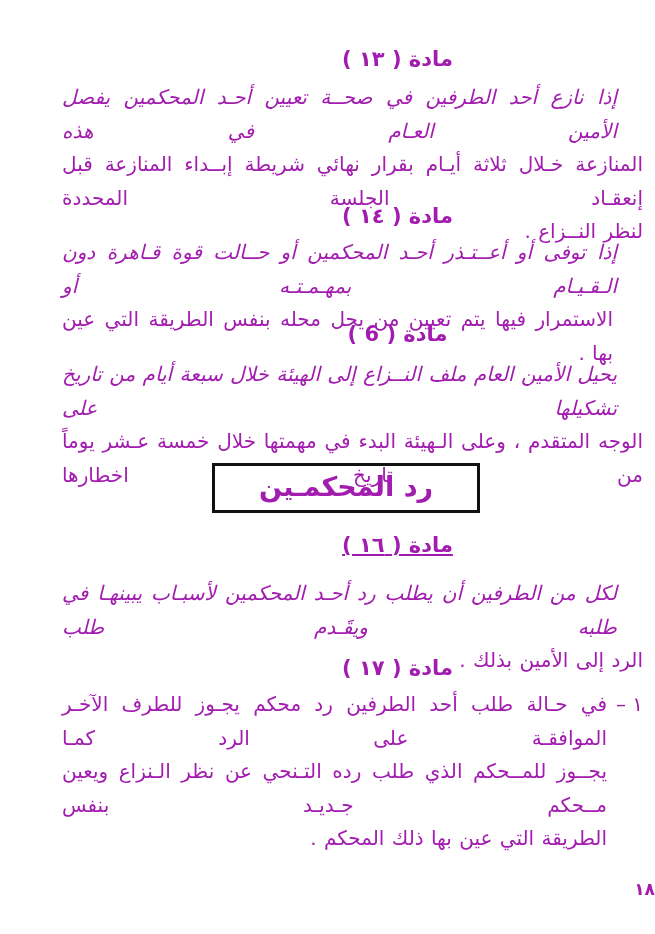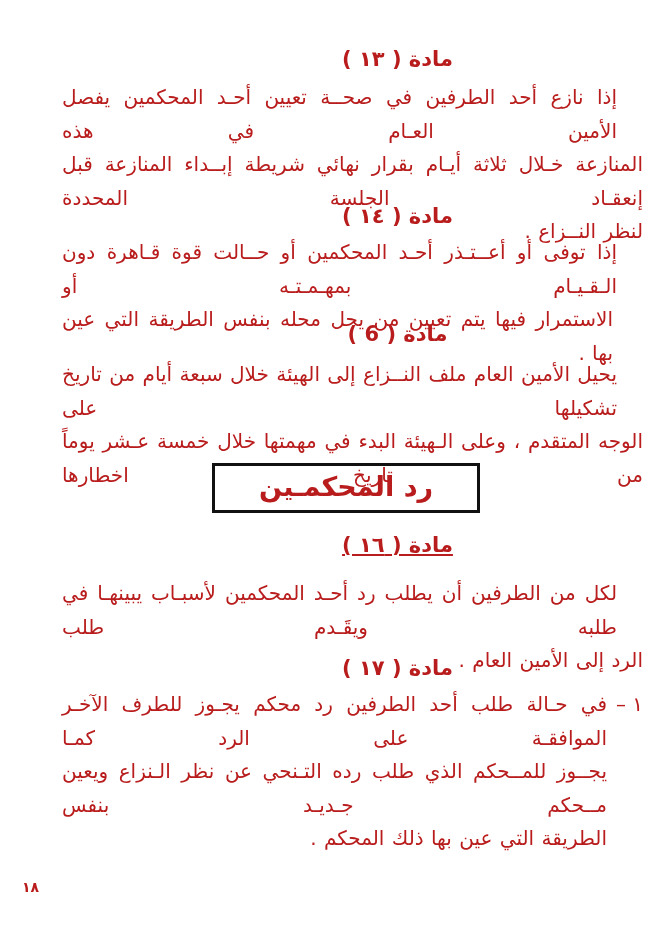--- a/index.html
+++ b/index.html
@@ -6,21 +6,21 @@
     margin: 0;
     padding: 0;
     background: #e8e8e8;
   }
   .page {
     position: relative;
     width: 655px;
     height: 934px;
     margin: 0 auto;
     background: #ffffff;
-    color: #b91c1c;
+    color: #a21caf;
     font-family: "DejaVu Sans", sans-serif;
     direction: rtl;
     overflow: hidden;
   }
   .heading {
     position: absolute;
     left: 140px;
     right: 0;
     text-align: center;
     font-size: 21px;
@@ -35,20 +35,21 @@
     font-size: 20px;
   }
   .line {
     line-height: 33.5px;
     text-align: justify;
     text-align-last: justify;
     word-spacing: 1px;
   }
   .line.first {
     padding-right: 26px;
+    font-style: italic;
   }
   .line.last {
     text-align-last: right;
   }
   .line.offset {
     padding-right: 30px;
   }
   .item {
     padding-right: 36px;
   }
@@ -75,22 +76,22 @@
     font-weight: bold;
     letter-spacing: 1px;
     white-space: nowrap;
     padding-bottom: 4px;
   }
   .pageno {
     position: absolute;
     top: 879px;
     left: 22px;
     right: 0;
-    text-align: left;
-    font-size: 14px;
+    text-align: right;
+    font-size: 17px;
     font-weight: bold;
   }
   #h13 { top: 46px; }
   #p13 { top: 81px; }
   #h14 { top: 203px; }
   #p14 { top: 236px; }
   #h15 { top: 321px; }
   #p15 { top: 358px; }
   #h16 { top: 532px; text-decoration: underline; }
   #p16 { top: 569px; margin-top: 8px; }
@@ -121,21 +122,21 @@
     <div class="line">الوجه المتقدم ، وعلى الـهيئة البدء في مهمتها خلال خمسة عـشر يوماً من تاريخ اخطارها</div>
   </div>
 
   <div class="section-box">
     <span class="title">رد المحكمـين</span>
   </div>
 
   <div class="heading" id="h16">مادة ( ١٦ )</div>
   <div class="para" id="p16">
     <div class="line first">لكل من الطرفين أن يطلب رد أحـد المحكمين لأسبـاب يبينهـا في طلبه ويقَـدم طلب</div>
-    <div class="line last">الرد إلى الأمين العام .</div>
+    <div class="line last">الرد إلى الأمين بذلك .</div>
   </div>
 
   <div class="heading" id="h17">مادة ( ١٧ )</div>
   <div class="item" id="p17">
     <span class="marker">١ –</span>
     <div class="line">في حـالة طلب أحد الطرفين رد محكم يجـوز للطرف الآخـر الموافقـة على الرد كمـا</div>
     <div class="line">يجــوز للمــحكم الذي طلب رده التـنحي عن نظر الـنزاع ويعين مــحكم جـديـد بنفس</div>
     <div class="line last">الطريقة التي عين بها ذلك المحكم .</div>
   </div>
 

